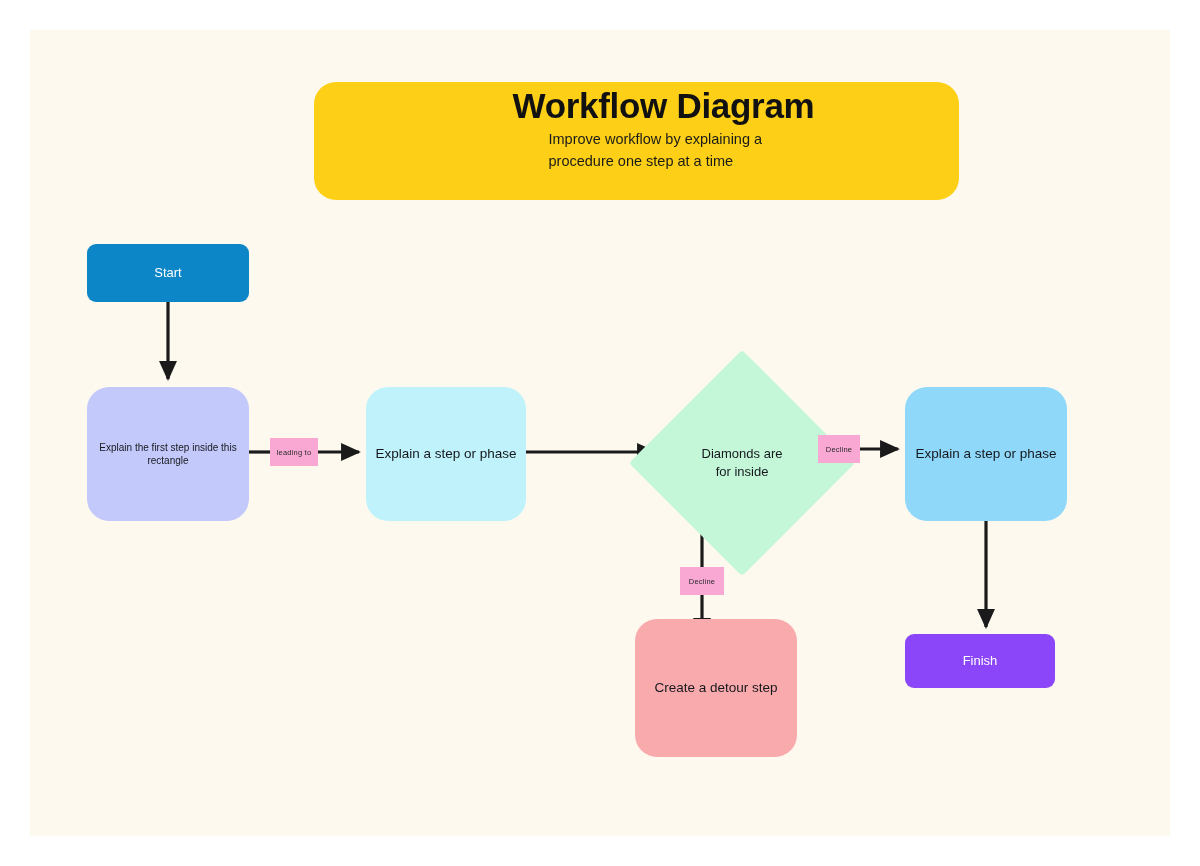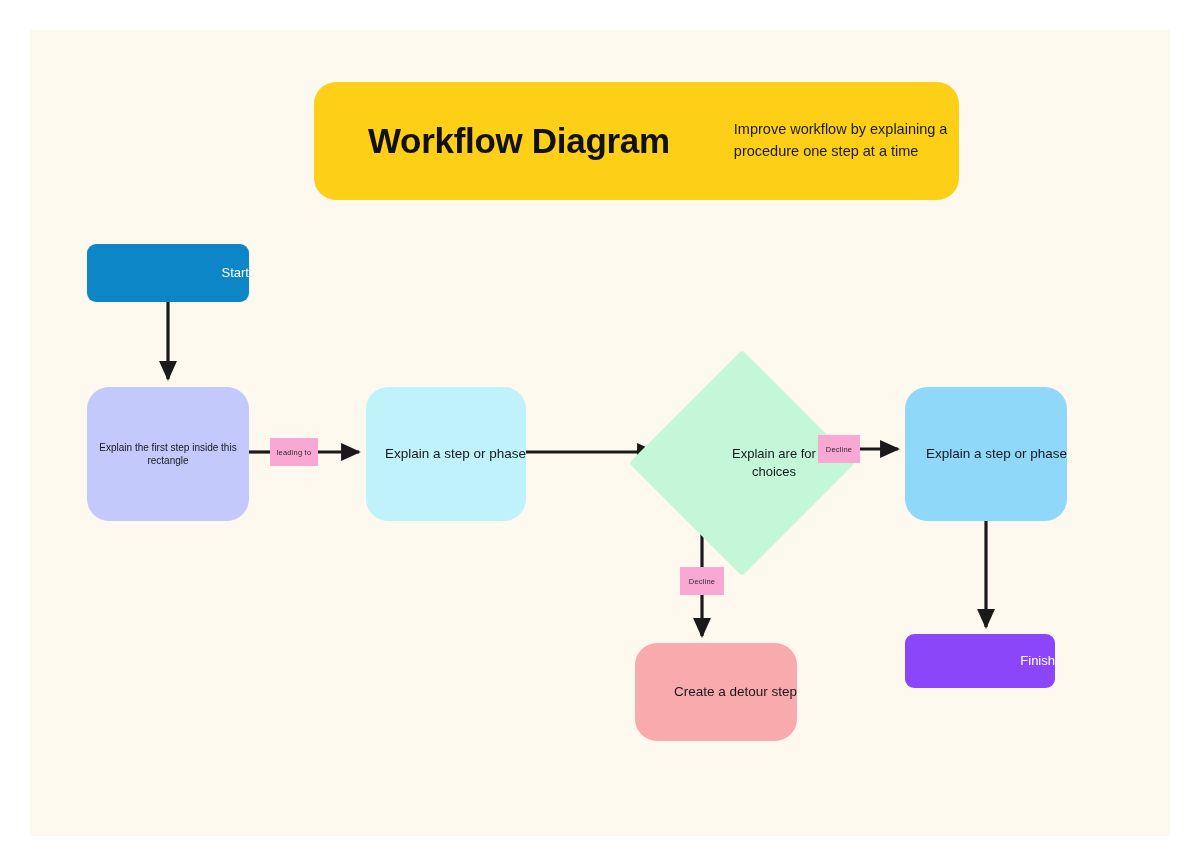--- a/index.html
+++ b/index.html
@@ -19,35 +19,35 @@
     top: 30px;
     width: 1140px;
     height: 806px;
     background: #fdf9ef;
   }
   .node {
     position: absolute;
     box-sizing: border-box;
     display: flex;
     align-items: center;
-    justify-content: flex-end;
+    justify-content: center;
     text-align: center;
     line-height: 1.35;
   }
 
   
   #banner {
     left: 284px;
     top: 52px;
     width: 645px;
     height: 118px;
     background: #fdd017;
     border-radius: 22px;
     display: flex;
-    flex-direction: row;
+    flex-direction: column;
     align-items: center;
     justify-content: flex-start;
   }
   #banner-title {
     font-size: 35px;
     font-weight: bold;
     color: #111111;
     margin-left: 54px;
     white-space: nowrap;
     letter-spacing: -0.3px;
@@ -123,23 +123,23 @@
     left: 875px;
     top: 357px;
     width: 162px;
     height: 134px;
     background: #8fd8fa;
     font-size: 13.5px;
     color: #16181d;
   }
   #node-detour {
     left: 605px;
-    top: 613px;
-    width: 162px;
-    height: 98px;
+    top: 589px;
+    width: 162px;
+    height: 138px;
     background: #f9aaac;
     font-size: 13.5px;
     color: #16181d;
   }
   #node-finish {
     left: 875px;
     top: 604px;
     width: 150px;
     height: 54px;
     background: #8b46fa;
@@ -226,21 +226,21 @@
   <div id="node-first-step" class="node rounded">
     <span>Explain the first step inside this rectangle</span>
   </div>
 
   <div id="node-step-phase-1" class="node rounded">
     <span>Explain a step or phase</span>
   </div>
 
   <div id="node-decision" class="node">
     <div class="diamond-shape"></div>
-    <span class="diamond-label">Explain are for choices</span>
+    <span class="diamond-label">Diamonds are for inside</span>
   </div>
 
   <div id="node-step-phase-2" class="node rounded">
     <span>Explain a step or phase</span>
   </div>
 
   <div id="node-detour" class="node rounded">
     <span>Create a detour step</span>
   </div>
 

